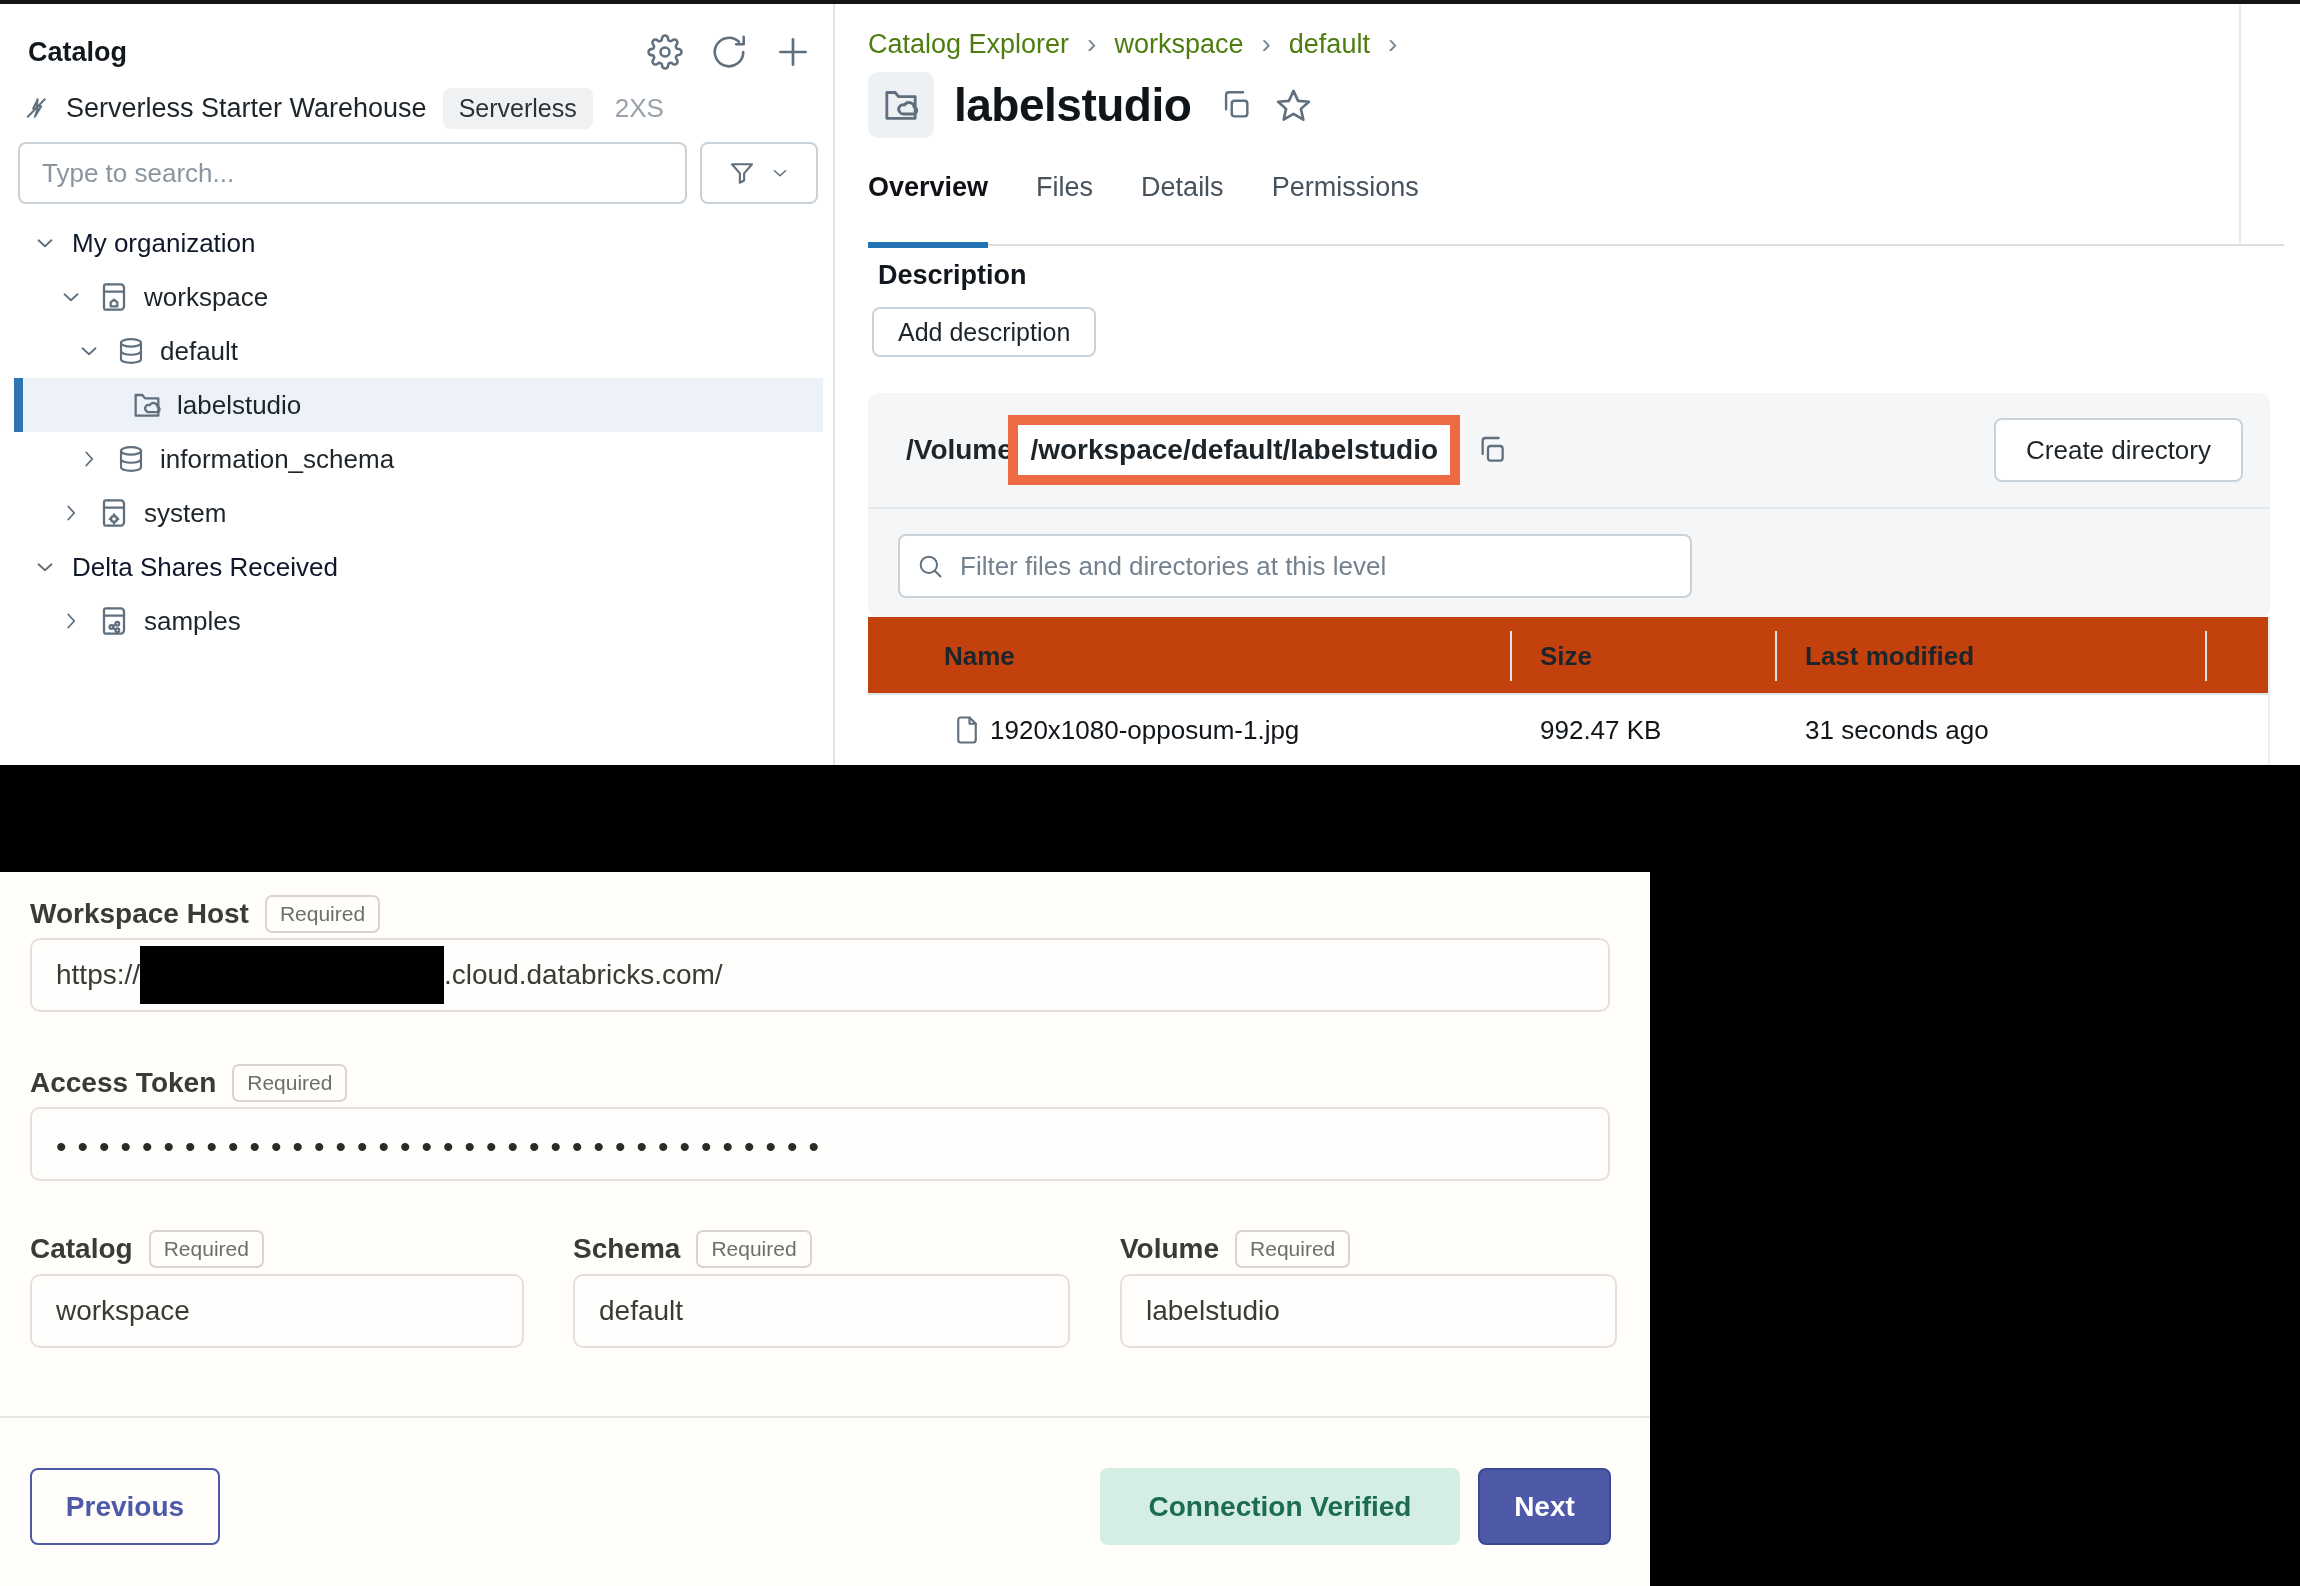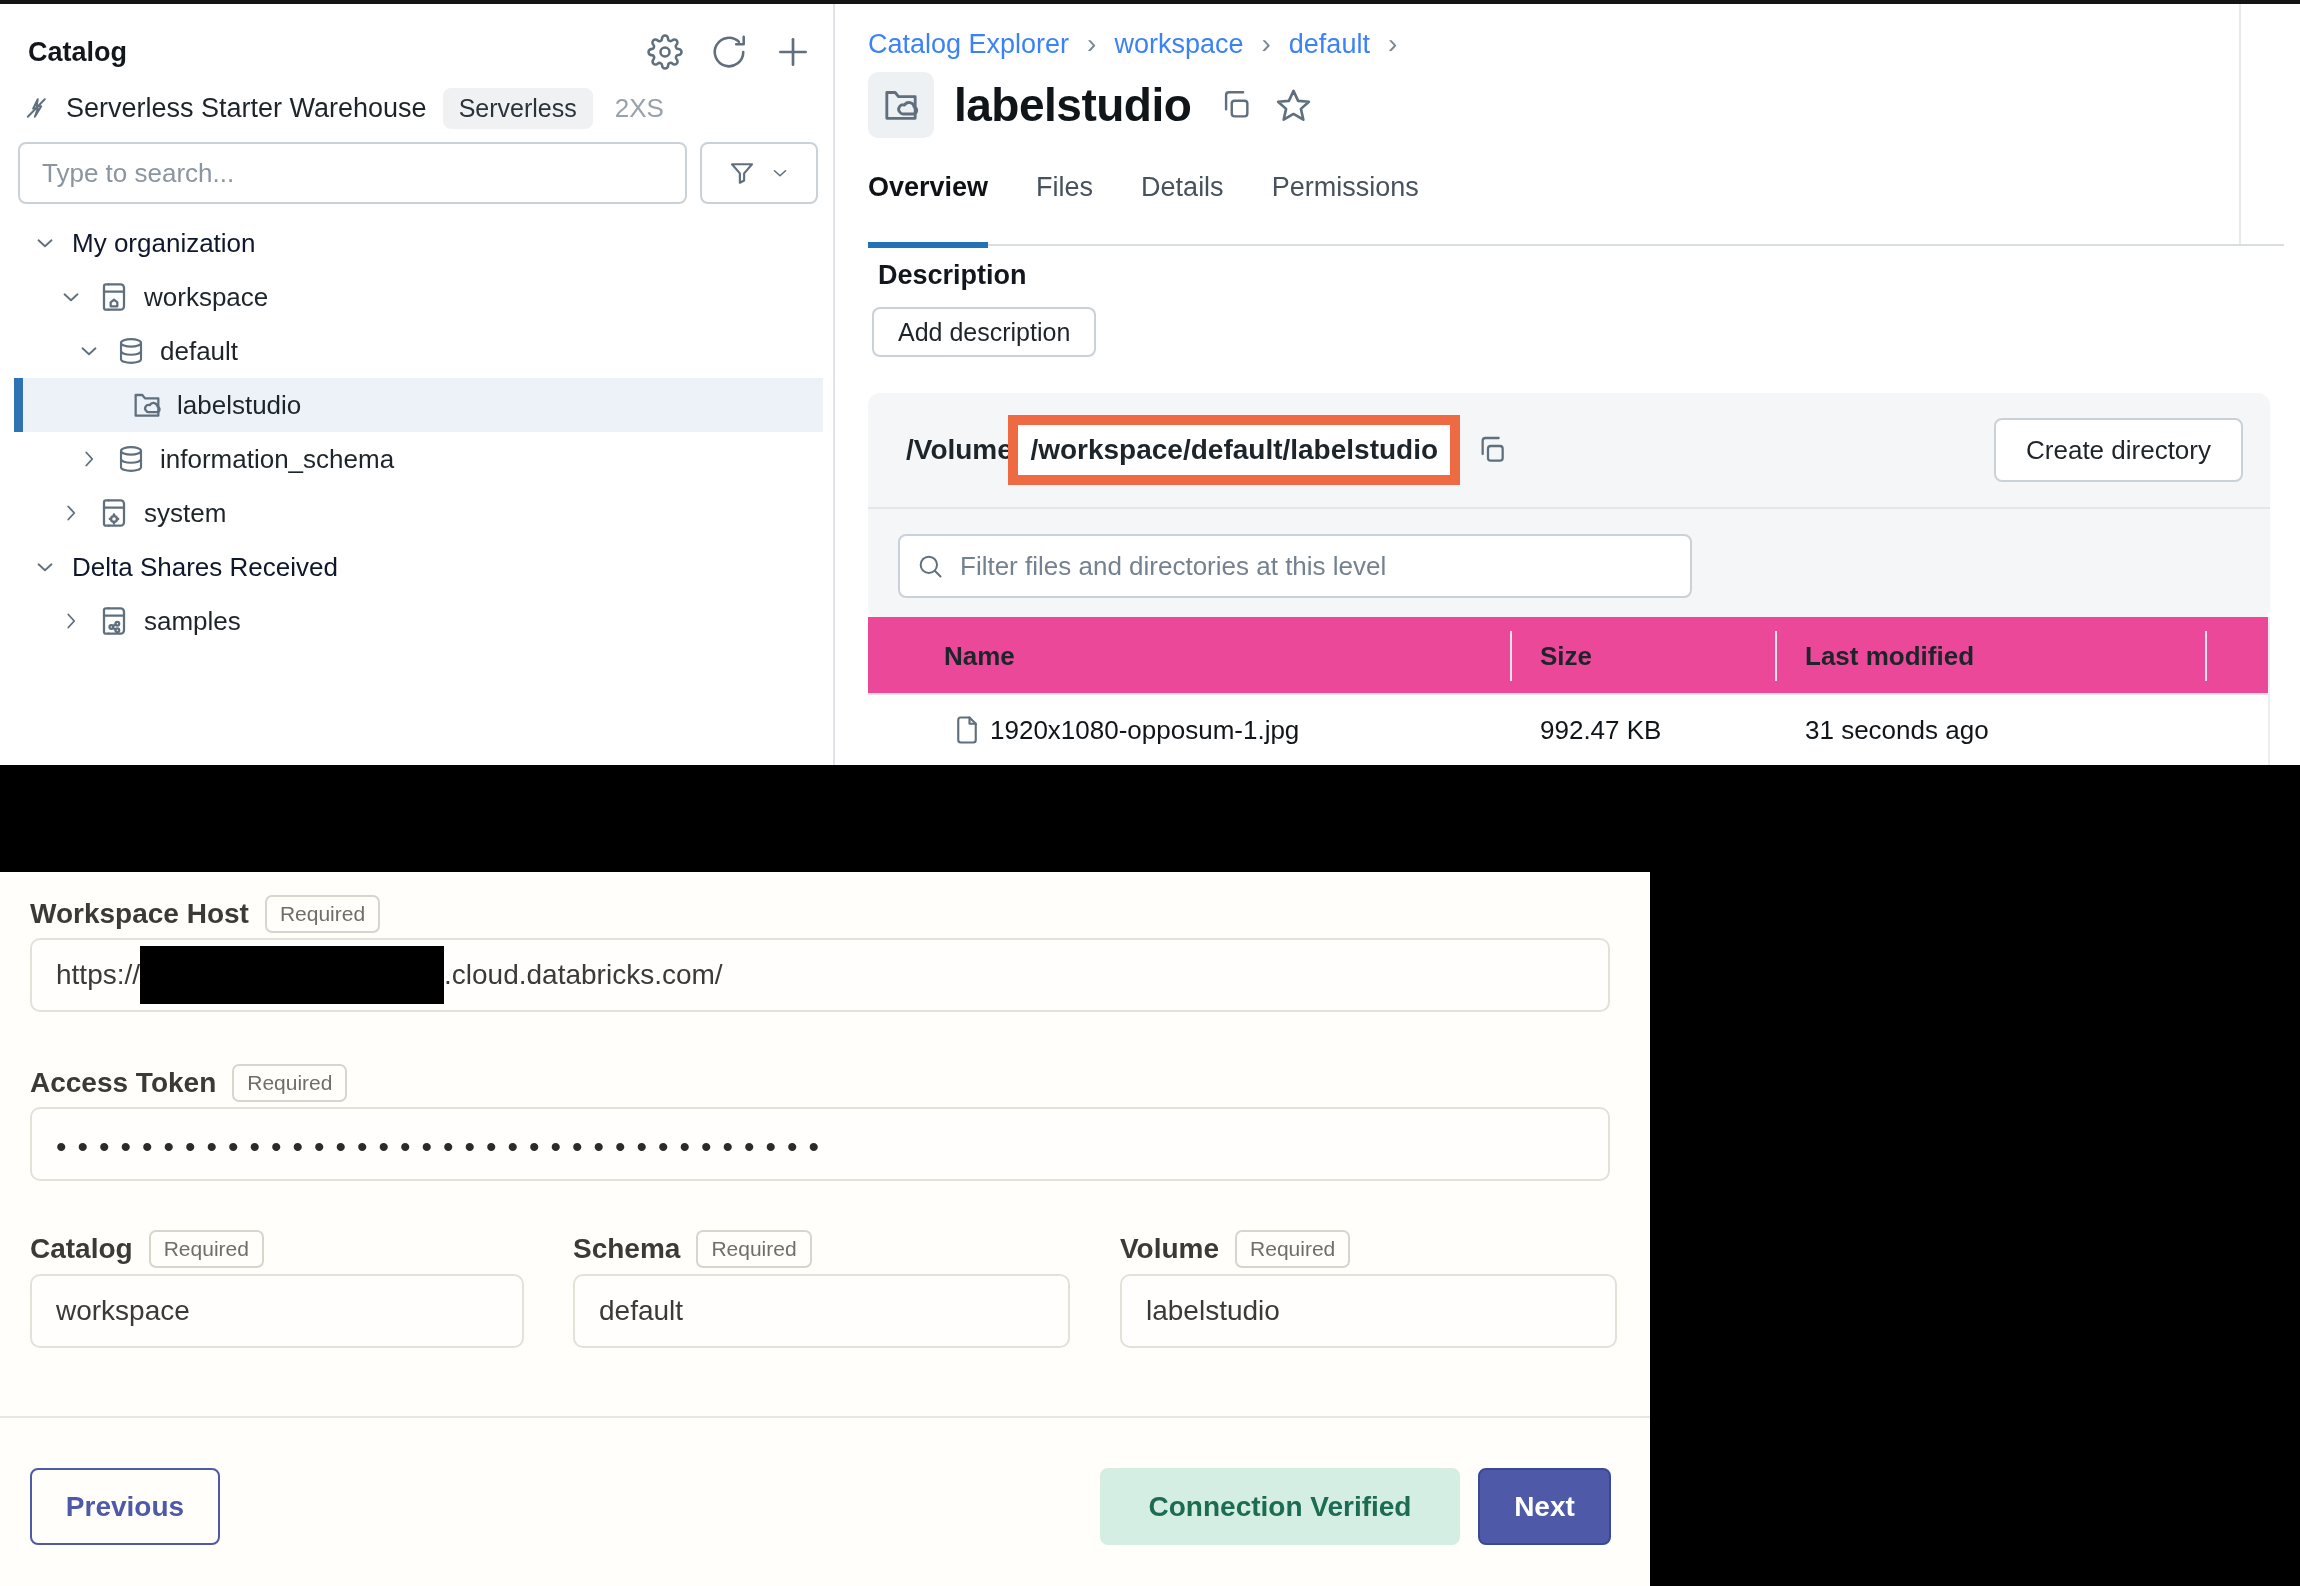--- a/index.html
+++ b/index.html
@@ -36,21 +36,21 @@
   .trow .ticon { margin-right:14px; flex:none; }
   .tgray { color:#0f172a; }
   .ind0 { padding-left:32px; }
   .ind1 { padding-left:58px; }
   .ind2 { padding-left:76px; }
   .trow.selected { margin-left:14px; margin-right:8px; background:#edf2f8; border-left:9px solid #2e74b5; padding-left:108px; }
 
   
   #main { position:absolute; left:837px; top:0; width:1463px; height:761px; }
   #breadcrumb { position:absolute; left:31px; top:24px; display:flex; align-items:center; gap:18px; font-size:27px; }
-  .crumb { color:#3b82f6; cursor:pointer; }
+  .crumb { color:#4d7c0f; cursor:pointer; }
   .crumb-sep { color:#7b8791; font-size:28px; }
 
   #title-row { position:absolute; left:31px; top:67px; height:68px; display:flex; align-items:center; }
   #title-icon-box { width:66px; height:66px; background:#eef1f4; border-radius:10px; display:flex; align-items:center; justify-content:center; }
   #page-title { font-size:46px; font-weight:bold; color:#10151a; margin-left:20px; letter-spacing:-0.5px; }
   #title-copy { margin-left:28px; cursor:pointer; }
   #title-star { margin-left:22px; cursor:pointer; }
 
   #tabs { position:absolute; left:31px; top:168px; display:flex; gap:48px; font-size:27px; }
   .tab { color:#47525c; padding-bottom:24px; cursor:pointer; }
@@ -66,21 +66,21 @@
   #path-prefix { font-size:28px; font-weight:bold; color:#1d252b; position:relative; z-index:0; }
   #path-highlight { font-size:28px; font-weight:bold; color:#1d252b; background:#fff; border:10px solid #ee6a43; padding:9px 12px; margin-left:-20px; position:relative; z-index:1; white-space:nowrap; }
   #path-copy { margin-left:16px; cursor:pointer; }
   #create-dir-btn { position:absolute; right:27px; top:25px; height:64px; padding:0 30px; background:#fff; border:2px solid #c9d2d9; border-radius:8px; font-size:26px; color:#1d252b; display:flex; align-items:center; cursor:pointer; }
   #panel-divider { position:absolute; left:0; top:114px; width:100%; height:2px; background:#e3e7ea; }
   #filter-wrap { position:absolute; left:30px; top:141px; width:794px; height:64px; background:#fff; border:2px solid #c9d2d9; border-radius:8px; display:flex; align-items:center; padding:0 16px; }
   #filter-input { border:none; outline:none; flex:1; font-size:26px; color:#1d252b; margin-left:16px; font-family:"Liberation Sans",sans-serif; }
   #filter-input::placeholder { color:#74828f; }
 
   #files-table { position:absolute; left:31px; top:613px; width:1402px; height:148px; }
-  #table-header { position:absolute; left:0; top:0; width:100%; height:78px; border-bottom:2px solid #dfe3e8; background:#ec4899; }
+  #table-header { position:absolute; left:0; top:0; width:100%; height:78px; border-bottom:2px solid #dfe3e8; background:#c2410c; }
   .th { position:absolute; top:0; height:78px; display:flex; align-items:center; font-size:26px; font-weight:bold; color:#1d252b; }
   .col-sep { position:absolute; top:14px; height:50px; width:2px; background:#dfe3e8; }
   #table-row { position:absolute; left:0; top:78px; width:100%; height:70px; background:#fff; }
   .td { position:absolute; top:0; height:70px; display:flex; align-items:center; font-size:26px; color:#10151a; }
   #row-file-icon { position:absolute; left:84px; top:20px; }
   #table-right-border { position:absolute; right:0; top:0; height:148px; width:2px; background:#eceff2; }
   #scroll-divider { position:absolute; left:1402px; top:0; width:2px; height:240px; background:#e9e9e9; }
 
   
   #form-section { top:872px; left:0; width:1650px; height:714px; background:#fffefb; }

